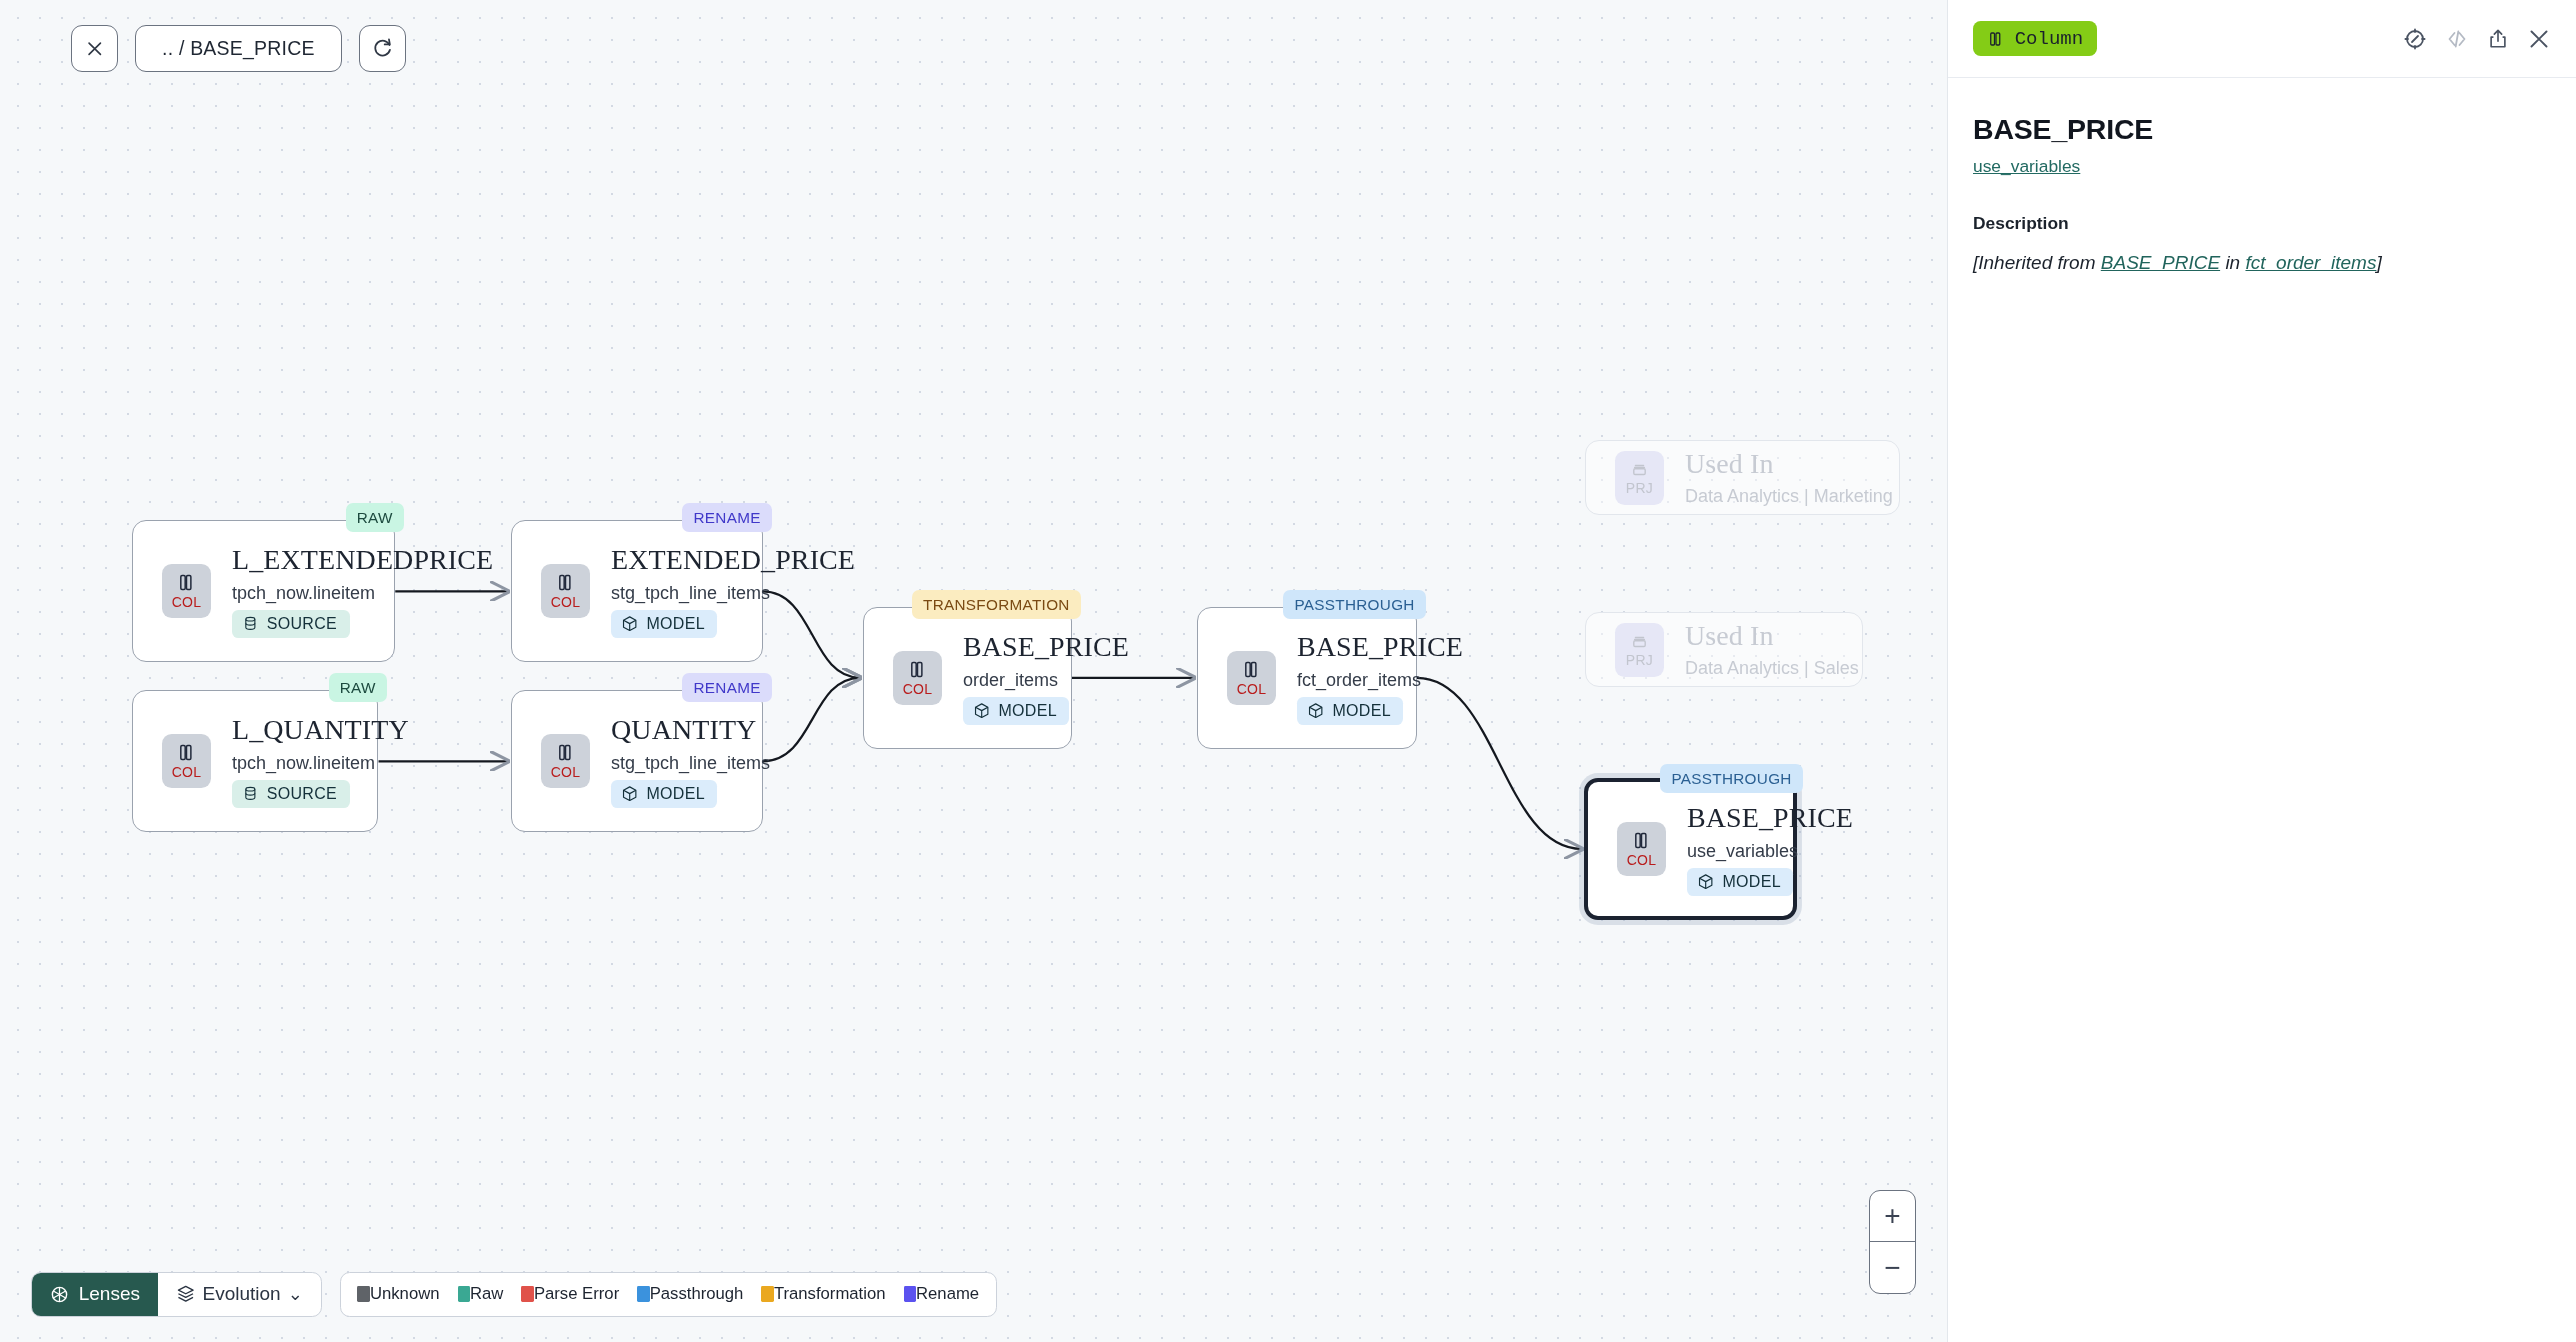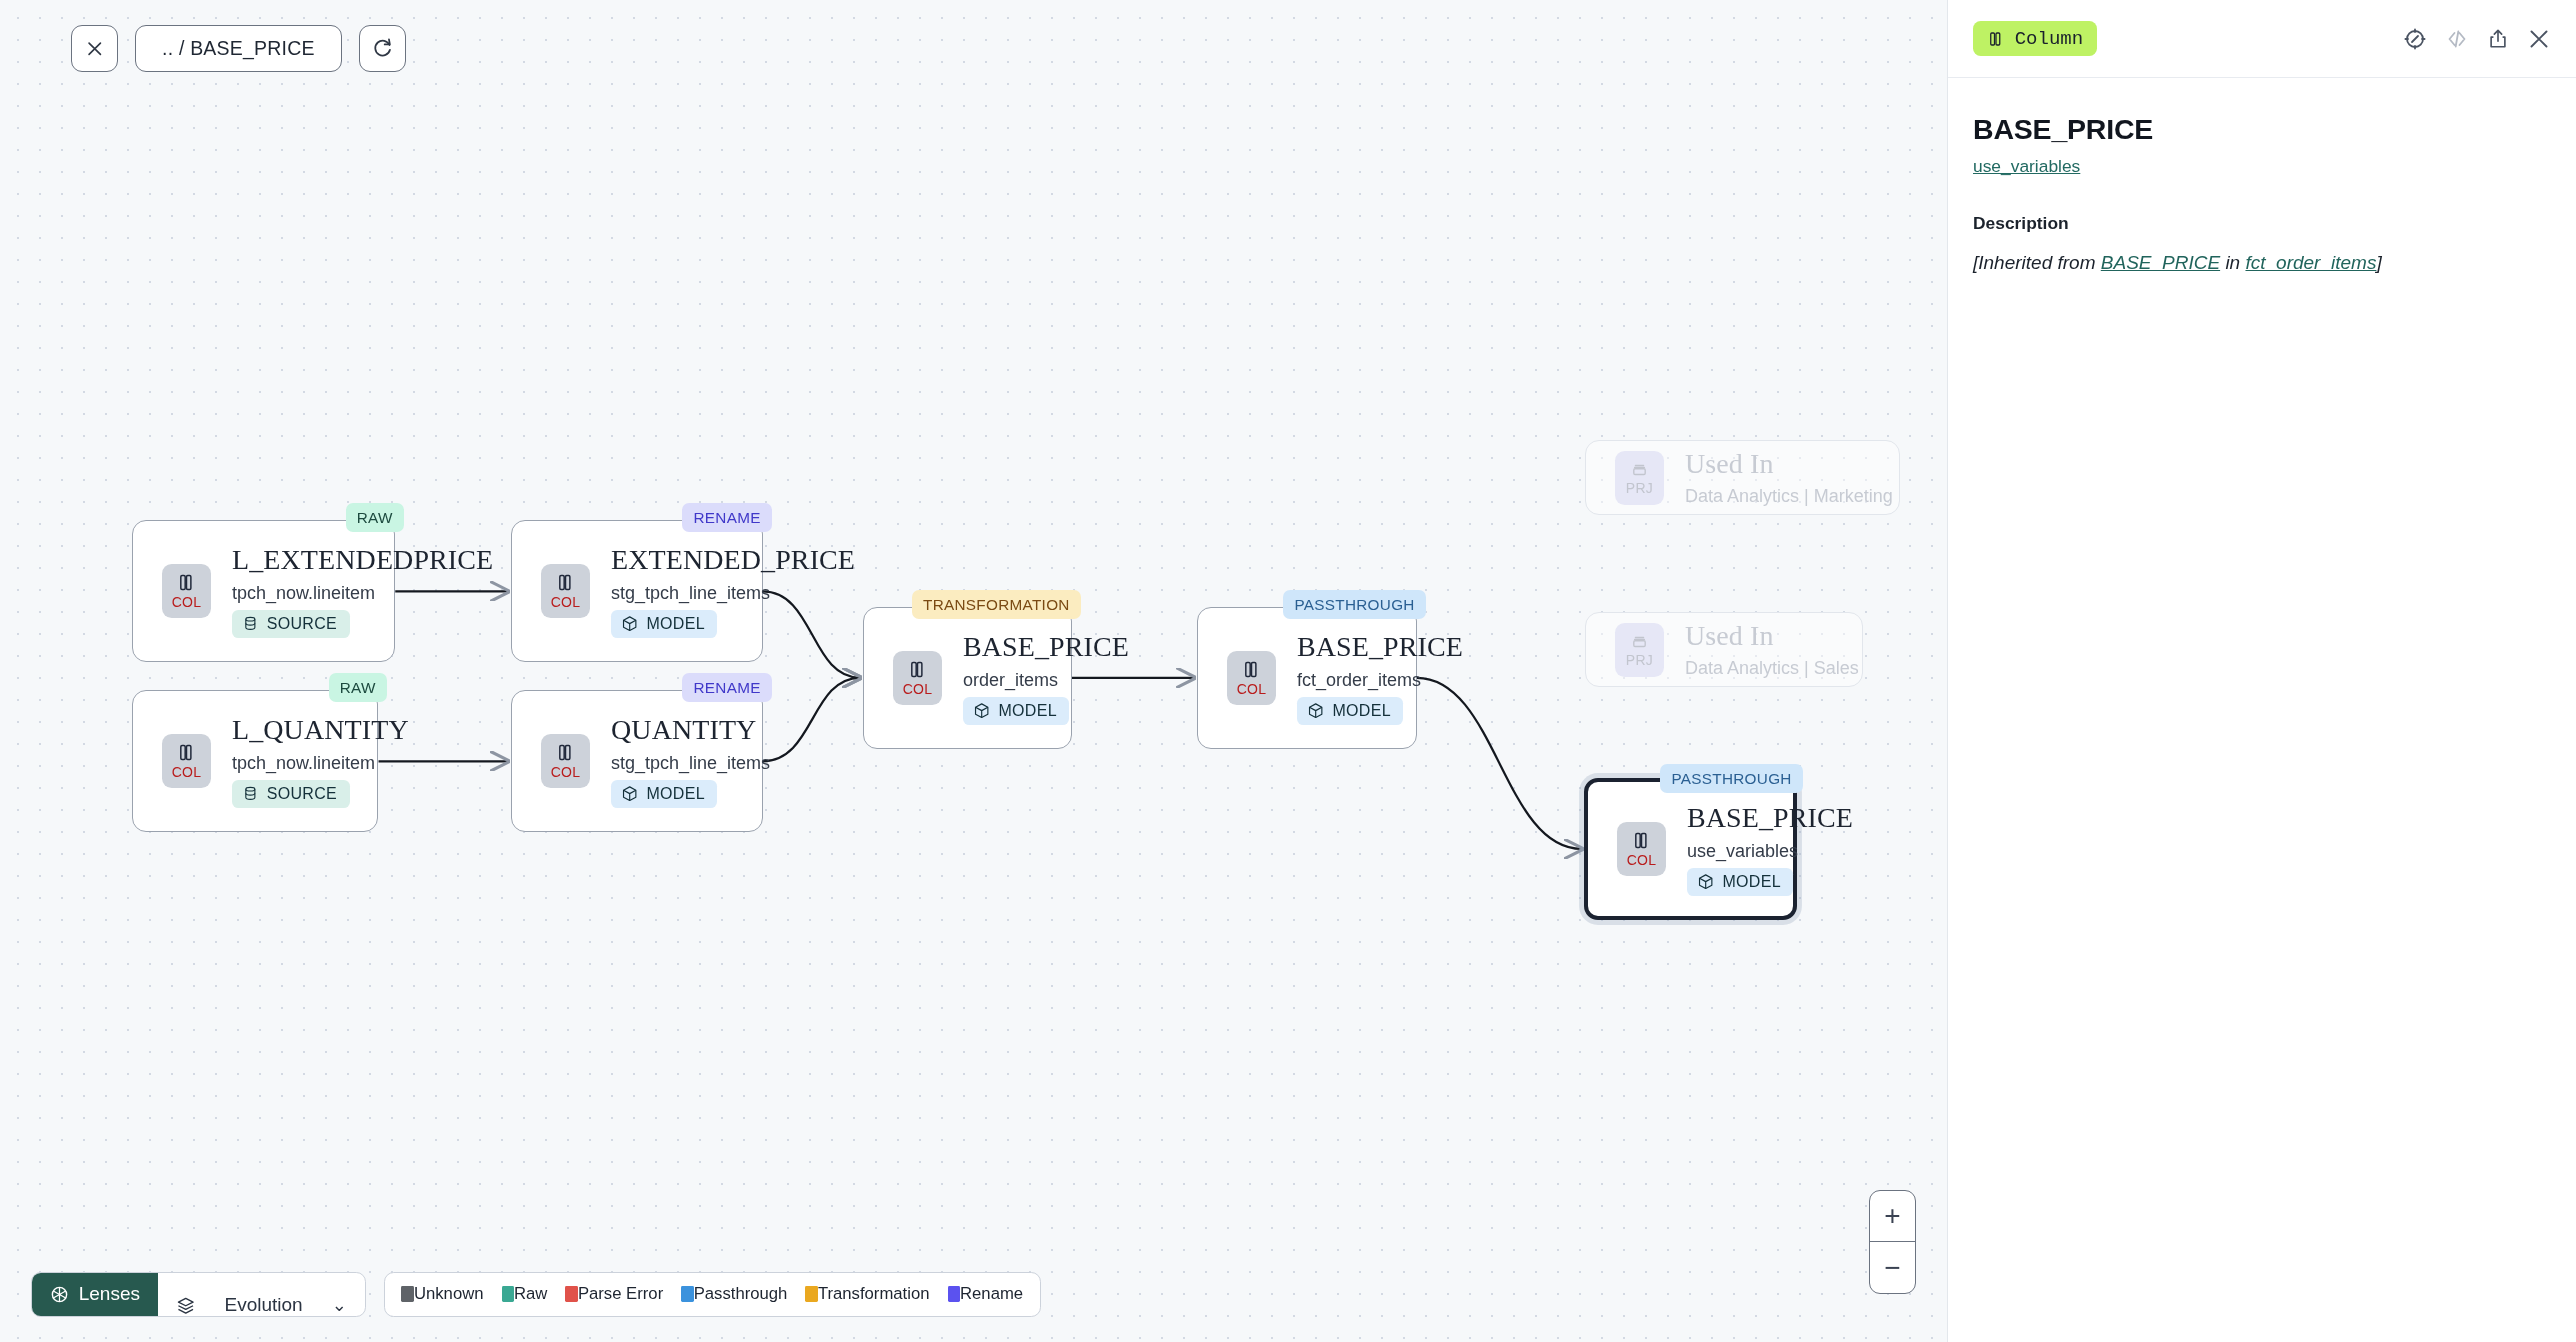--- a/index.html
+++ b/index.html
@@ -74,21 +74,21 @@
 
   svg.edges { position: absolute; inset: 0; width: 100%; height: 100%; z-index: 5; pointer-events: none; }
 
   
   .bottombar { position: absolute; left: 31px; bottom: 26.4px; display: flex; align-items: center; gap: 18px; z-index: 20; }
   .lensgrp { display: flex; height: 45px; border: 1.4px solid #ccd2db; border-radius: 9.7px; overflow: hidden; background: #fff; }
   .lens-btn {
     background: #27594f; color: #fff; display: flex; align-items: center; gap: 9.7px;
     padding: 0 18px; font-size: 19px; cursor: pointer;
   }
-  .evo-btn { display: flex; align-items: flex-end; gap: 29px; padding: 0 18px; font-size: 19px; color: #2b3442; cursor: pointer; }
+  .evo-btn { display: flex; align-items: center; gap: 7px; padding: 0 18px; font-size: 19px; color: #2b3442; cursor: pointer; }
   .legend {
     height: 45px; border: 1.4px solid #ccd2db; border-radius: 9.7px; background: #fff;
     display: flex; align-items: center; gap: 18px; padding: 0 16.7px;
   }
   .lg-item { display: flex; align-items: center; font-size: 16.7px; color: #1d2430; white-space: nowrap; }
   .sw { width: 12.5px; height: 15.3px; border-radius: 1.4px; flex: none; }
 
   .zoomctl {
     position: absolute; right: 31px; bottom: 49px; width: 47px;
     background: #fff; border: 1.7px solid #6b7380; border-radius: 11px; z-index: 20; overflow: hidden;
@@ -96,21 +96,21 @@
   .zoomctl div {
     height: 51px; display: flex; align-items: center; justify-content: center;
     font-size: 28px; color: #3a4252; cursor: pointer;
   }
   .zoomctl div:first-child { border-bottom: 1.7px solid #6b7380; }
 
   
   .panel { width: 629px; height: 1343px; background: #fff; border-left: 1.4px solid #e3e7ec; flex: none; display: flex; flex-direction: column; }
   .p-head { height: 78px; border-bottom: 1.4px solid #e8ebf0; display: flex; align-items: center; padding: 0 25px; flex: none; }
   .col-chip {
-    display: inline-flex; align-items: center; gap: 9.7px; background: #bef264;
+    display: inline-flex; align-items: center; gap: 9.7px; background: #84cc16;
     padding: 6.3px 14px; border-radius: 7.7px; font-size: 19px; color: #1a212c;
     font-family: "Liberation Mono", monospace;
   }
   .p-icons { margin-left: auto; display: flex; align-items: center; gap: 18px; color: #4a5362; }
   .p-icons .ic { cursor: pointer; display: flex; }
   .p-icons .ic.dim { color: #b4bac4; }
 
   .p-title { font-size: 28.5px; font-weight: bold; color: #11161f; padding: 35px 25px 0; letter-spacing: -0.2px; }
   .p-link { padding: 9.7px 25px 0; }
   .p-link a { font-size: 17.4px; color: #226a62; text-decoration: underline; cursor: pointer; }

